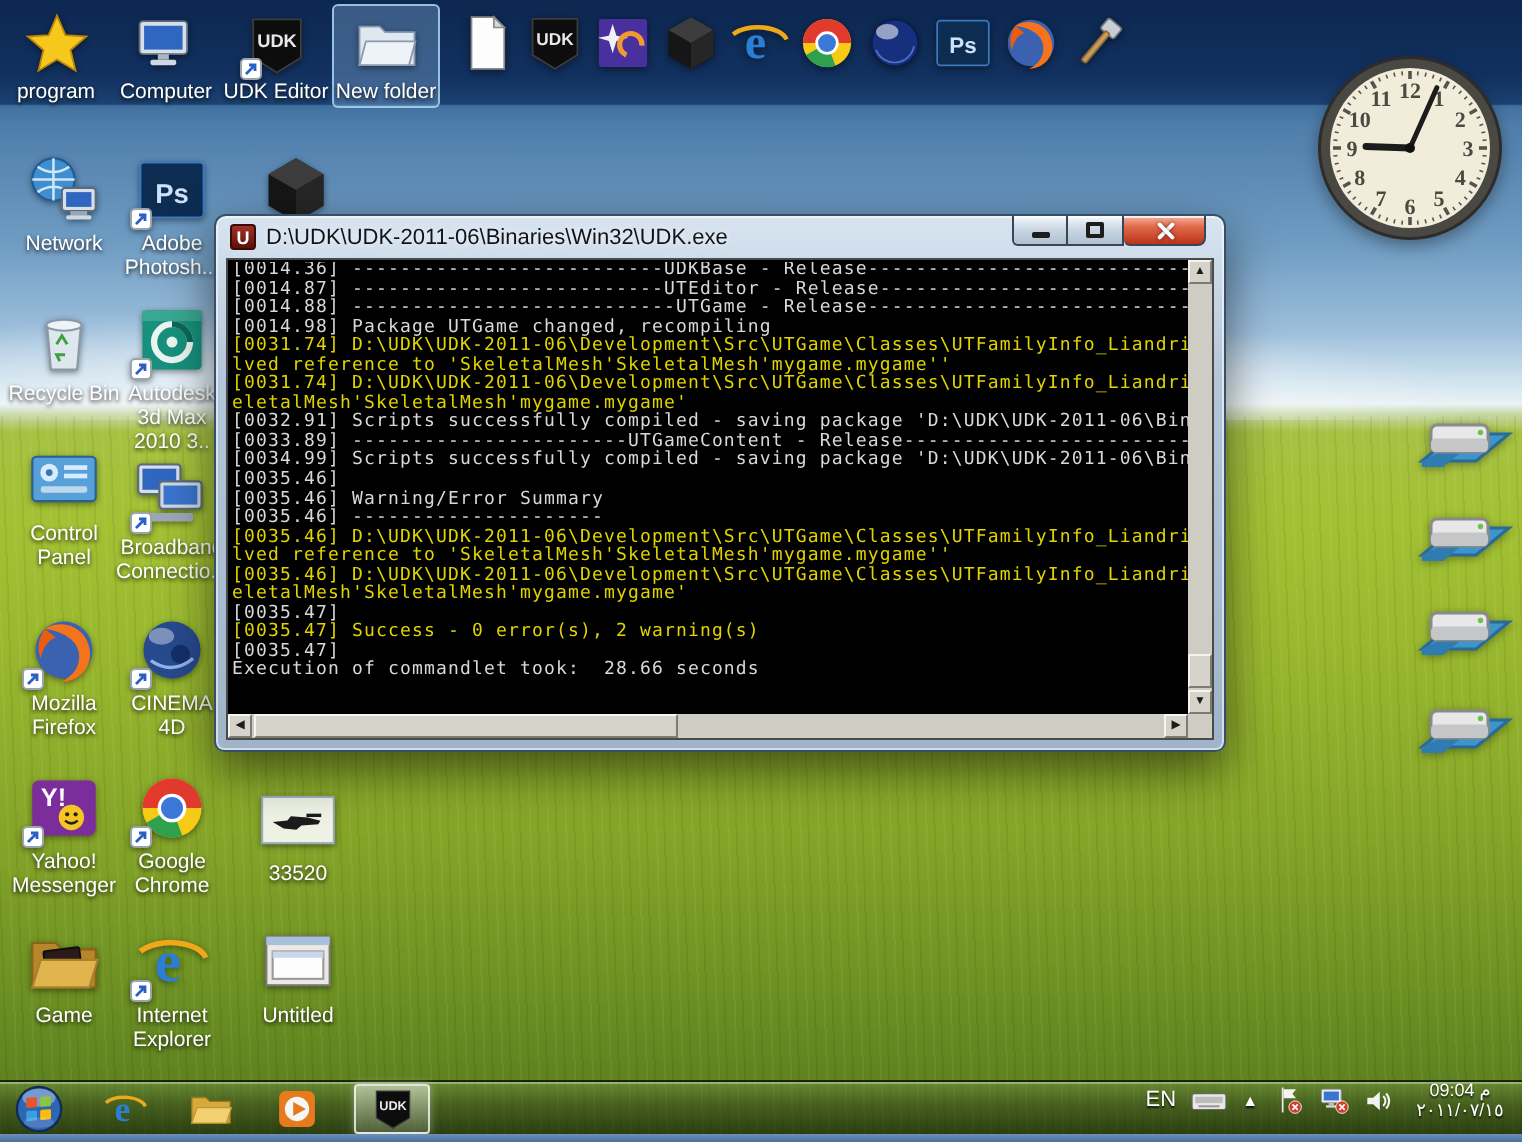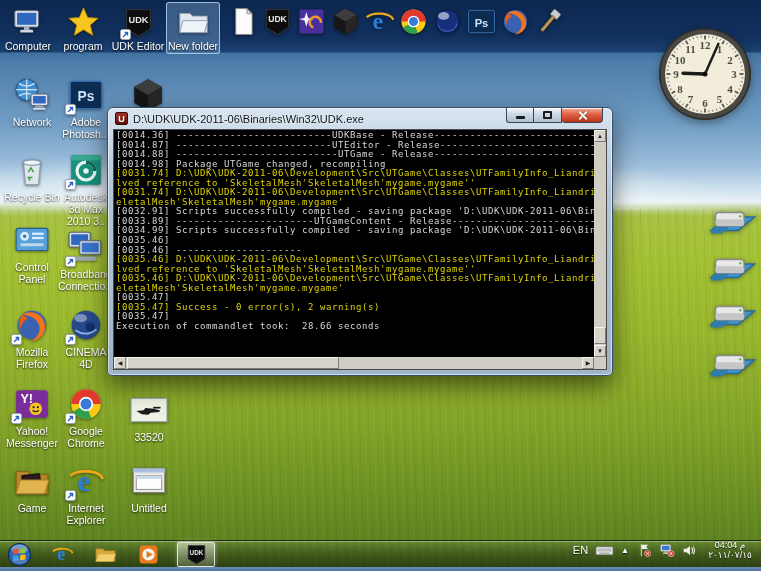--- a/index.html
+++ b/index.html
@@ -93,32 +93,32 @@
 
 <div class="desktop">
   <div class="clouds"></div>
   <div class="grass-tex"></div>
 </div>
 
 <div class="topbar">
   <div id="topbar-items">
       <div class="tb-cell">
         <span class="icon-box"><svg width="33" height="33" viewBox="0 0 36 36">
+            <polygon points="18,2 22.6,12.6 34,13.4 25.4,20.8 28.1,32 18,25.9 7.9,32 10.6,20.8 2,13.4 13.4,12.6" fill="#f6c71d" stroke="#b8860b"></polygon>
+          </svg></span>
+        <div class="tb-label">program</div>
+      </div>
+      <div class="tb-cell">
+        <span class="icon-box"><svg width="33" height="33" viewBox="0 0 36 36">
             <rect x="3" y="5" width="26" height="18" rx="2" fill="#d7dfe8" stroke="#5a6b7d"></rect>
             <rect x="5.5" y="7.5" width="21" height="13" fill="#2f66c0"></rect>
             <rect x="13" y="23" width="6" height="3" fill="#aab6c2"></rect>
             <rect x="9" y="26" width="14" height="3" rx="1" fill="#cfd8e2"></rect>
           </svg></span>
         <div class="tb-label">Computer</div>
-      </div>
-      <div class="tb-cell">
-        <span class="icon-box"><svg width="33" height="33" viewBox="0 0 36 36">
-            <polygon points="18,2 22.6,12.6 34,13.4 25.4,20.8 28.1,32 18,25.9 7.9,32 10.6,20.8 2,13.4 13.4,12.6" fill="#f6c71d" stroke="#b8860b"></polygon>
-          </svg></span>
-        <div class="tb-label">program</div>
       </div>
       <div class="tb-cell">
         <span class="icon-box"><svg width="33" height="33" viewBox="0 0 36 36">
             <path d="M5 4 h26 v21 l-13 8 -13 -8 z" fill="#0d0d0d" stroke="#3c3c3c"></path>
             <text x="18" y="19" text-anchor="middle" font-size="10" font-weight="bold" fill="#e8e8e8" font-family="Liberation Sans, sans-serif">UDK</text>
           </svg><span class="sc"><svg width="11" height="11" viewBox="0 0 11 11">
               <rect x="0.5" y="0.5" width="10" height="10" rx="2" fill="#fff" stroke="#9aa4b0"></rect>
               <path d="M3 8 L7.5 3.5 M4.5 3.5 h3 v3" stroke="#2a5fc4" stroke-width="1.4" fill="none"></path>
             </svg></span></span>
         <div class="tb-label">UDK Editor</div>
@@ -481,20 +481,21 @@
         <div class="cline w">[0014.88] ---------------------------UTGame - Release---------------------------</div>
         <div class="cline w">[0014.98] Package UTGame changed, recompiling</div>
         <div class="cline y">[0031.74] D:\UDK\UDK-2011-06\Development\Src\UTGame\Classes\UTFamilyInfo_Liandri</div>
         <div class="cline y">lved reference to 'SkeletalMesh'SkeletalMesh'mygame.mygame''</div>
         <div class="cline y">[0031.74] D:\UDK\UDK-2011-06\Development\Src\UTGame\Classes\UTFamilyInfo_Liandri</div>
         <div class="cline y">eletalMesh'SkeletalMesh'mygame.mygame'</div>
         <div class="cline w">[0032.91] Scripts successfully compiled - saving package 'D:\UDK\UDK-2011-06\Bin</div>
         <div class="cline w">[0033.89] -----------------------UTGameContent - Release------------------------</div>
         <div class="cline w">[0034.99] Scripts successfully compiled - saving package 'D:\UDK\UDK-2011-06\Bin</div>
         <div class="cline w">[0035.46]</div>
+        <div class="cline w">[0035.46] Warning/Error Summary</div>
         <div class="cline w">[0035.46] ---------------------</div>
         <div class="cline y">[0035.46] D:\UDK\UDK-2011-06\Development\Src\UTGame\Classes\UTFamilyInfo_Liandri</div>
         <div class="cline y">lved reference to 'SkeletalMesh'SkeletalMesh'mygame.mygame''</div>
         <div class="cline y">[0035.46] D:\UDK\UDK-2011-06\Development\Src\UTGame\Classes\UTFamilyInfo_Liandri</div>
         <div class="cline y">eletalMesh'SkeletalMesh'mygame.mygame'</div>
         <div class="cline w">[0035.47]</div>
         <div class="cline y">[0035.47] Success - 0 error(s), 2 warning(s)</div>
         <div class="cline w">[0035.47]</div>
         <div class="cline w">Execution of commandlet took:  28.66 seconds</div>
       </div>
@@ -574,18 +575,18 @@
           <rect x="12" y="21" width="6" height="3" fill="#bbb"></rect>
           <rect x="9" y="24" width="12" height="2.5" fill="#ddd"></rect>
           <circle cx="27" cy="26" r="7" fill="#d23c28" stroke="#fff"></circle>
           <path d="M24 23 l6 6 m0 -6 l-6 6" stroke="#fff" stroke-width="2"></path>
         </svg></span>
     <span><svg width="15" height="15" viewBox="0 0 36 36">
           <polygon points="4,14 11,14 19,7 19,29 11,22 4,22" fill="#f2f2f2"></polygon>
           <path d="M23 12 a8 8 0 0 1 0 12 M26.5 9 a13 13 0 0 1 0 18" stroke="#f2f2f2" stroke-width="2.5" fill="none"></path>
         </svg></span>
     <div class="tray-clock">
-      <div>04:04 م</div>
+      <div>09:04 م</div>
       <div>٢٠١١/٠٧/١٥</div>
     </div>
   </div>
 </div>
 <div class="bottom-strip"></div>
 
 </body></html>

